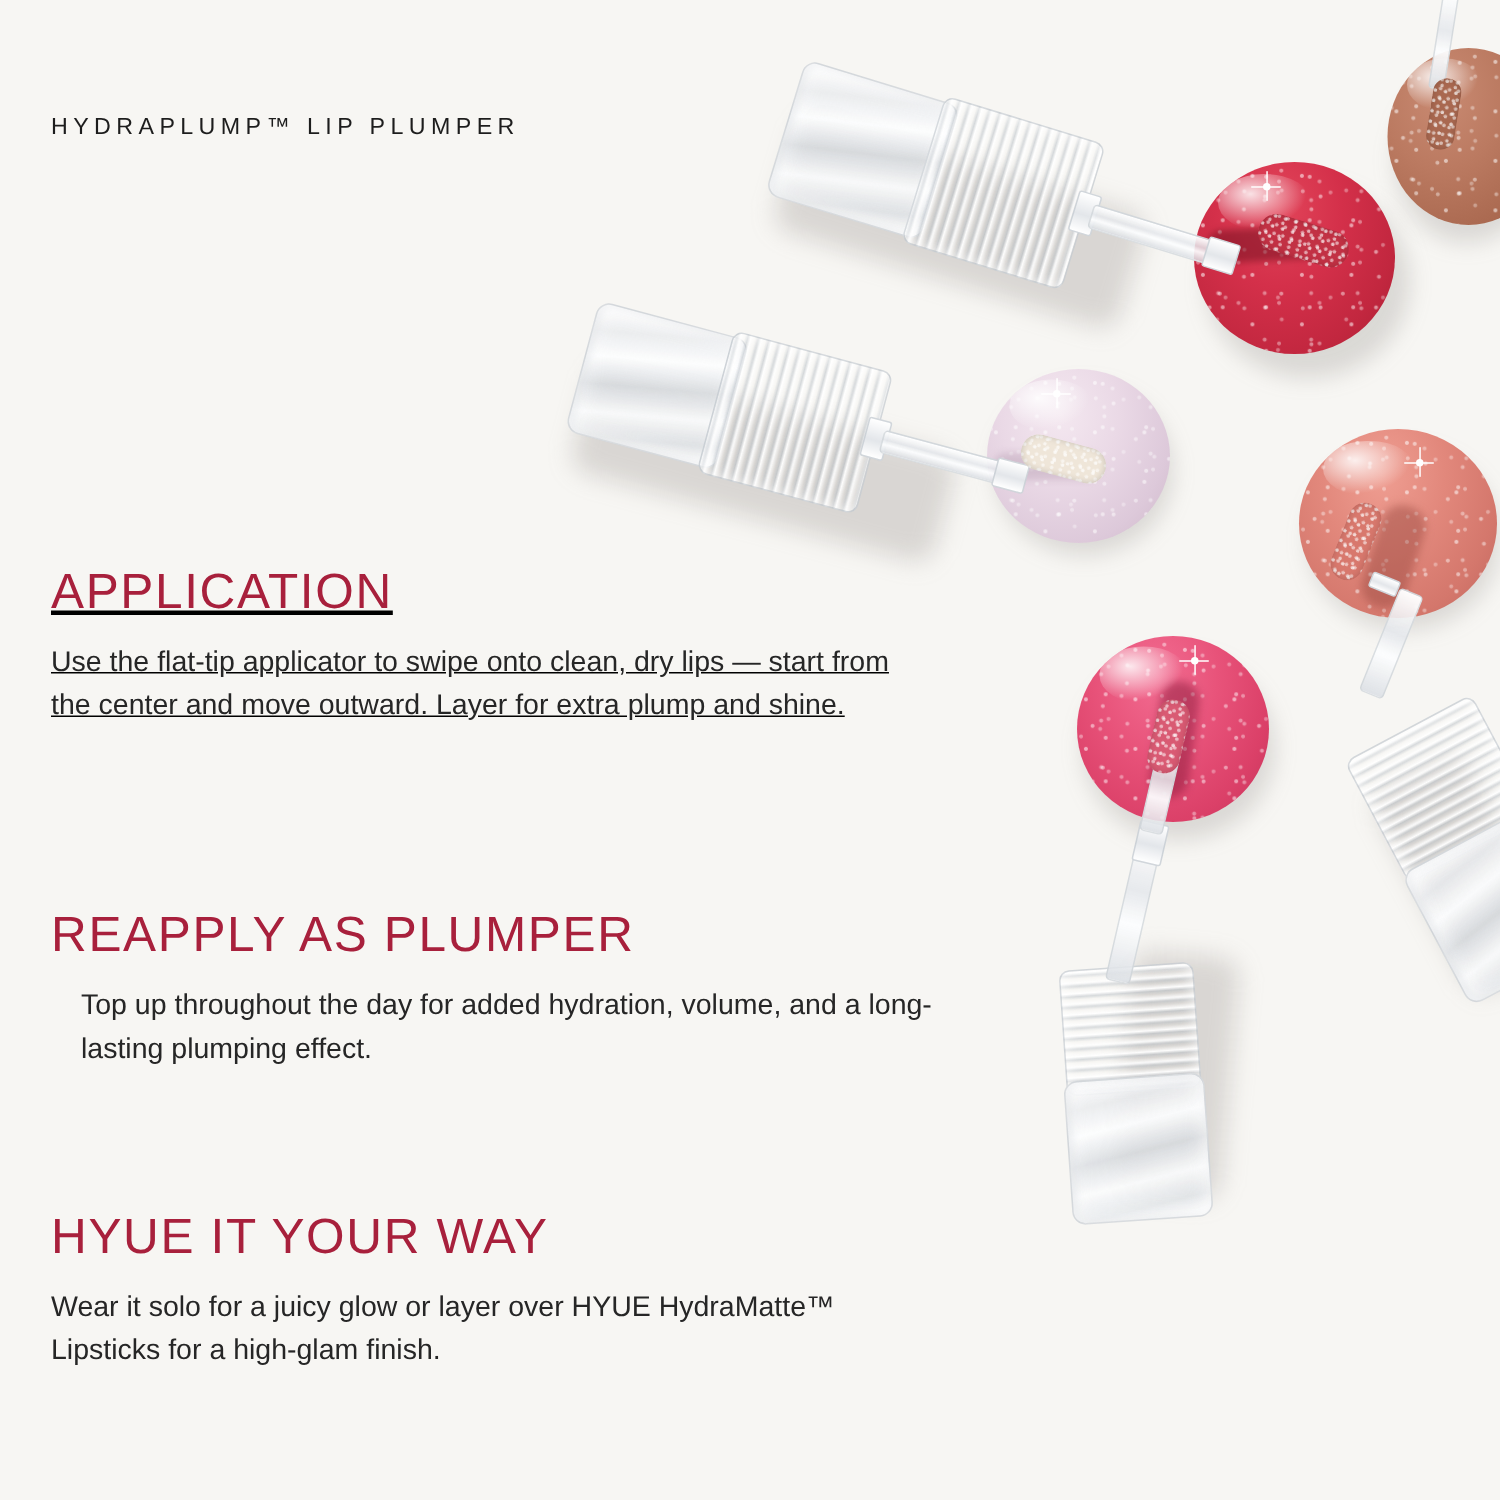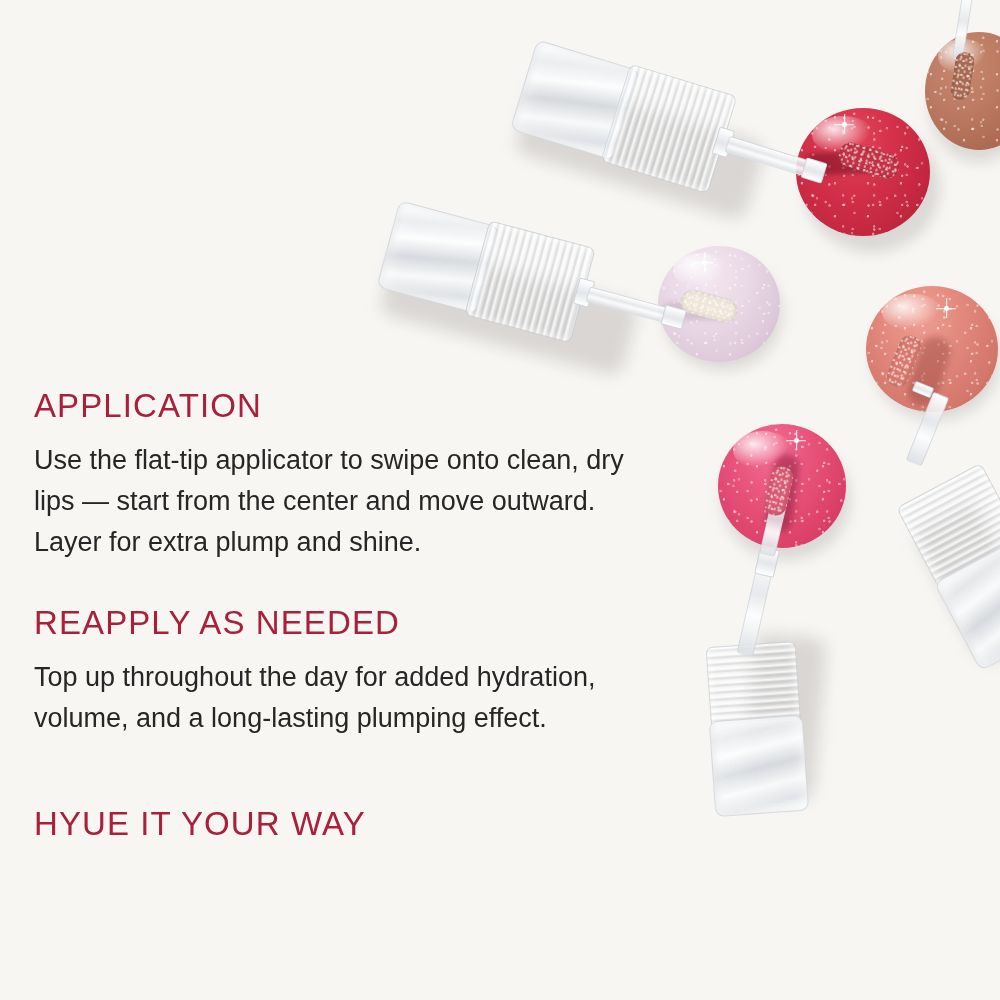--- a/index.html
+++ b/index.html
@@ -32,41 +32,41 @@
     position:absolute; top:108px; left:-2px;
     font-size:56px;
     letter-spacing:5.5px;
     color:#a8203c;
     font-weight:300;
     line-height:1.05;
     white-space:nowrap;
   }
 
   .section { position:absolute; left:0; width:600px; }
-  #section-0 { top:388px; }
+  #section-0 { top:376px;text-decoration:underline; }
   #section-1 { top:605px; }
   #section-2 { top:806px; }
 
   .section-heading {
     font-size:33px;
     letter-spacing:1.1px;
     color:#a8203c;
     font-weight:400;
     line-height:1.1;
     margin-bottom:16px;
     white-space:nowrap;
   }
   .section-body {
-    font-size:27px;
+    font-size:19px;
     line-height:1.52;
     color:#262626;
     font-weight:400;
     max-width:590px;
   }
-  #section-1 .section-body { max-width:600px; }
+  #section-1 .section-body { max-width:600px;margin-left:20px; }
 
   
   #art { position:absolute; inset:0; z-index:10; }
 
   .swatch {
     position:absolute;
     border-radius:50%;
     overflow:hidden;
   }
   .swatch::after {   
@@ -291,29 +291,31 @@
 
   <div style="position:absolute; left:928px; top:452px; width:150px; height:220px; transform:rotate(-28deg);">
     <div class="cap-ribs-v" style="left:6px; top:12px; width:96px; height:92px;"></div>
     <div class="cap-body" style="left:4px; top:96px; width:100px; height:100px;"></div>
   </div>
 
 </div>
 
 <div id="text-column">
 
+  <div id="eyebrow">HYDRAPLUMP™ LIP PLUMPER</div>
 
 
   <div class="section" id="section-0">
     <h2 class="section-heading">APPLICATION</h2>
     <p class="section-body">Use the flat-tip applicator to swipe onto clean, dry lips — start from the center and move outward. Layer for extra plump and shine.</p>
   </div>
 
   <div class="section" id="section-1">
-    <h2 class="section-heading">REAPPLY AS NEEDED</h2>
+    <h2 class="section-heading">REAPPLY AS PLUMPER</h2>
     <p class="section-body">Top up throughout the day for added hydration, volume, and a long-lasting plumping effect.</p>
   </div>
 
   <div class="section" id="section-2">
     <h2 class="section-heading">HYUE IT YOUR WAY</h2>
+    <p class="section-body">Wear it solo for a juicy glow or layer over HYUE HydraMatte™ Lipsticks for a high-glam finish.</p>
   </div>
 
 </div>
 
 </body></html>

